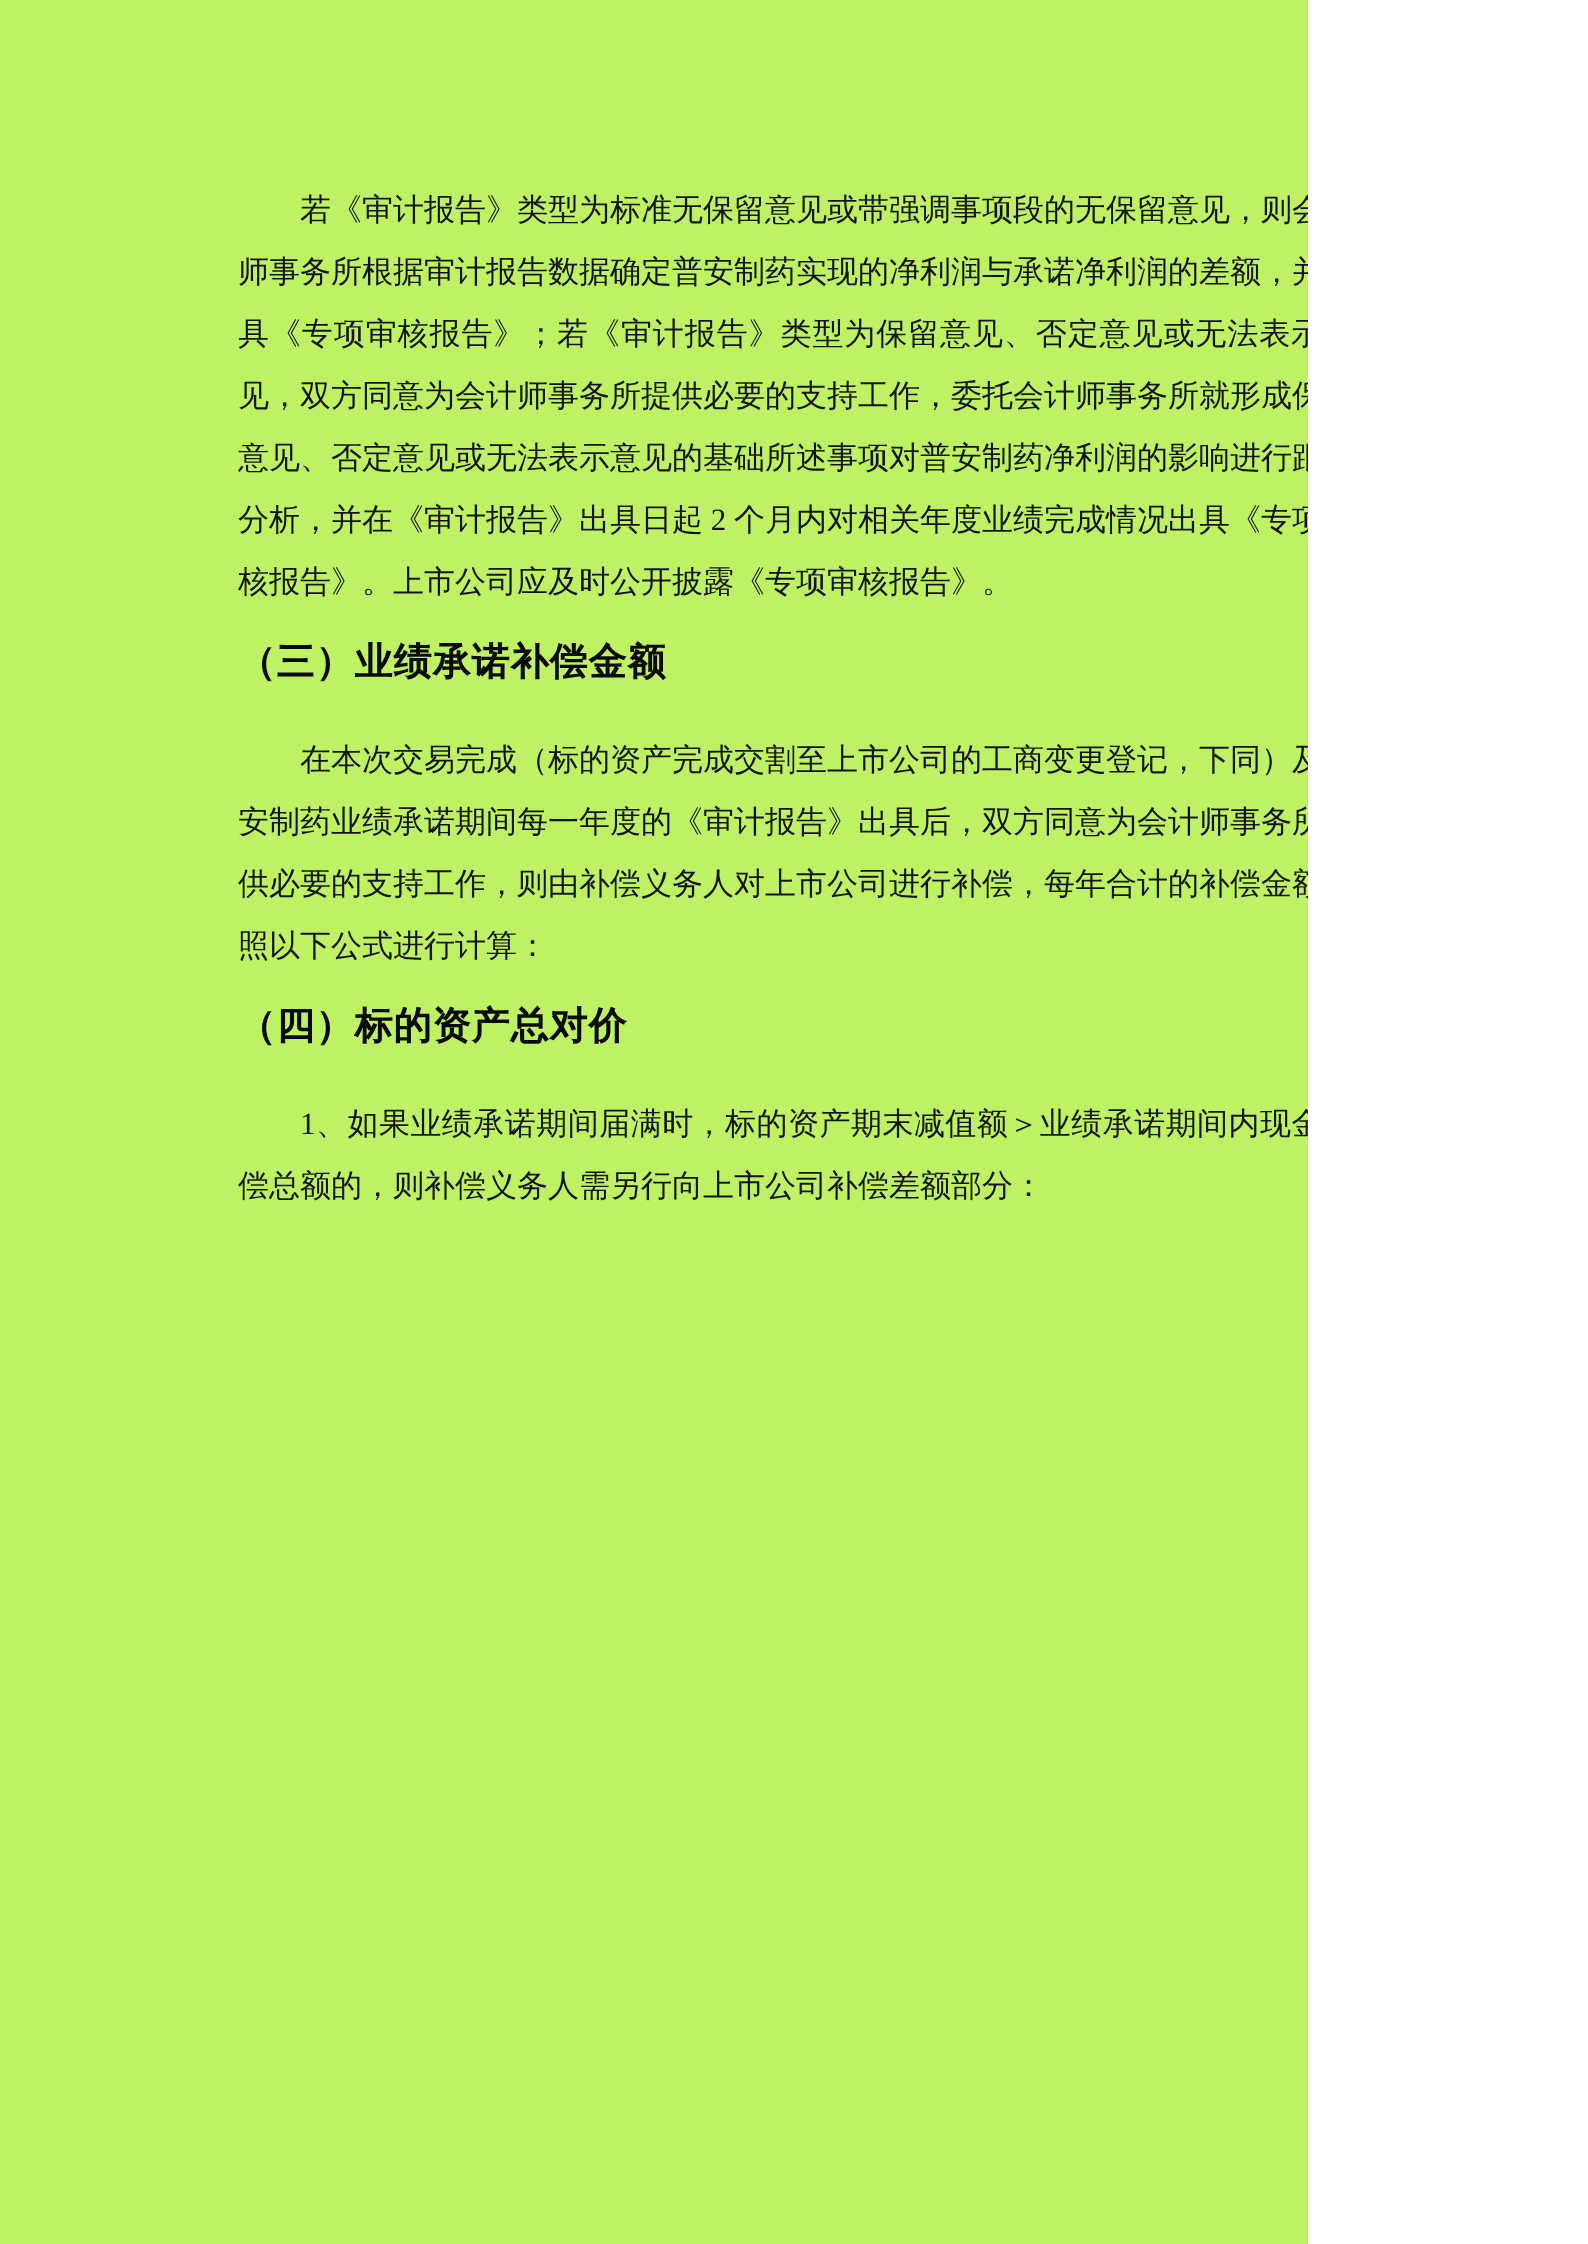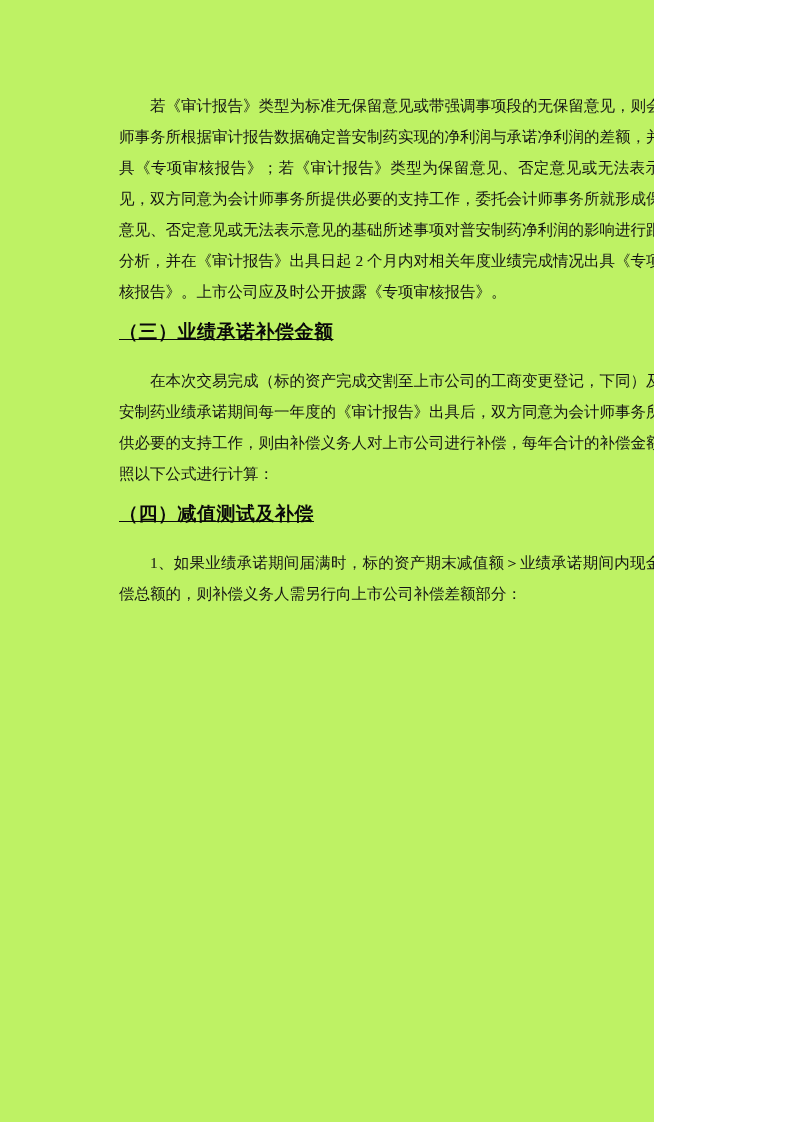--- a/index.html
+++ b/index.html
@@ -33,21 +33,20 @@
   h3.section-heading {
     font-family: "Liberation Sans", "DejaVu Sans", sans-serif;
     font-weight: 700;
     font-size: 19px;
     line-height: 26px;
     margin: 12px 0 20px 0;
     text-indent: 0;
     color: #0a0a0a;
     text-align: left;
     letter-spacing: 0.5px;
-    text-decoration: underline;
   }
   .page-number {
     position: absolute;
     left: 663px;
     top: 1040px;
     width: 16px;
     text-align: center;
     font-family: "Liberation Serif", "DejaVu Serif", serif;
     font-size: 13.5px;
     line-height: 16px;
@@ -63,21 +62,21 @@
 
     <p class="body-para">若《审计报告》类型为标准无保留意见或带强调事项段的无保留意见，则会计师事务所根据审计报告数据确定普安制药实现的净利润与承诺净利润的差额，并出具《专项审核报告》；若《审计报告》类型为保留意见、否定意见或无法表示意见，双方同意为会计师事务所提供必要的支持工作，委托会计师事务所就形成保留意见、否定意见或无法表示意见的基础所述事项对普安制药净利润的影响进行跟踪分析，并在《审计报告》出具日起 2 个月内对相关年度业绩完成情况出具《专项审核报告》。上市公司应及时公开披露《专项审核报告》。</p>
 
     <h3 class="section-heading">（三）业绩承诺补偿金额</h3>
 
     <p class="body-para">在本次交易完成（标的资产完成交割至上市公司的工商变更登记，下同）及普安制药业绩承诺期间每一年度的《审计报告》出具后，双方同意为会计师事务所提供必要的支持工作，则由补偿义务人对上市公司进行补偿，每年合计的补偿金额按照以下公式进行计算：</p>
 
 
 
 
-    <h3 class="section-heading">（四）减值测试及补偿</h3>
+    <h3 class="section-heading">（四）标的资产总对价</h3>
 
 
     <p class="body-para">1、如果业绩承诺期间届满时，标的资产期末减值额＞业绩承诺期间内现金补偿总额的，则补偿义务人需另行向上市公司补偿差额部分：</p>
 
   </div>
 
   <div class="page-number">9</div>
 
 </div>
 

